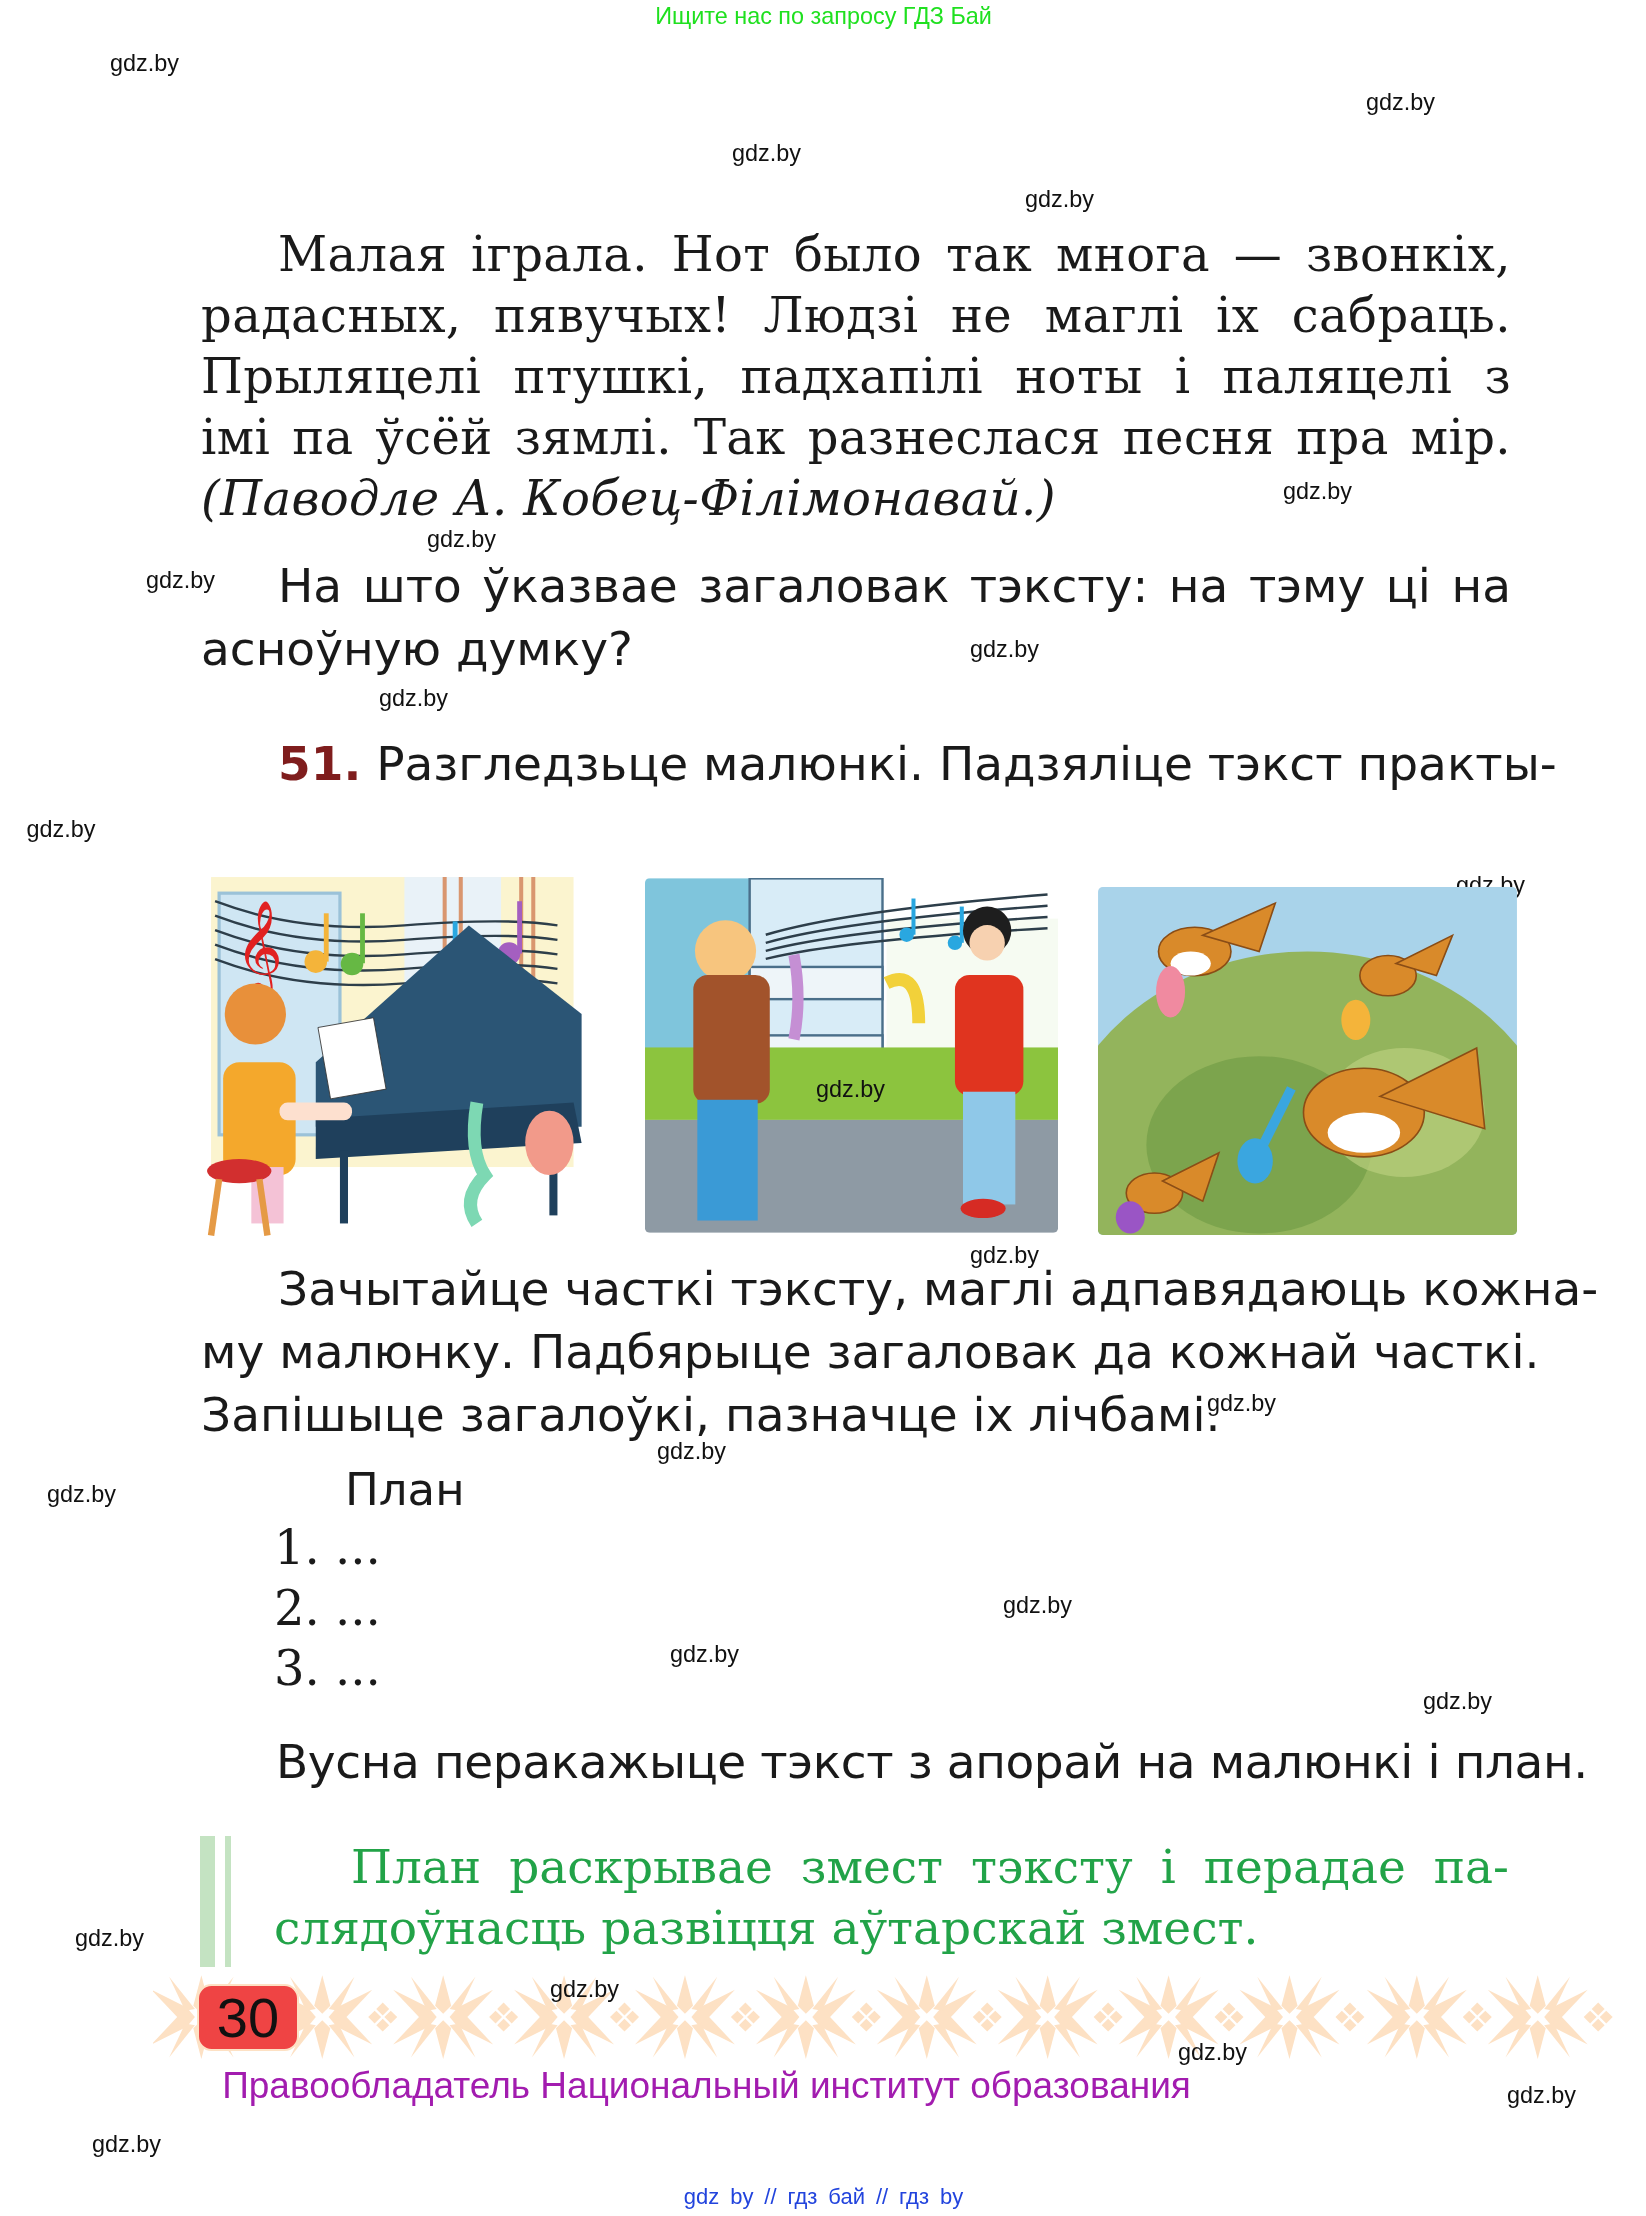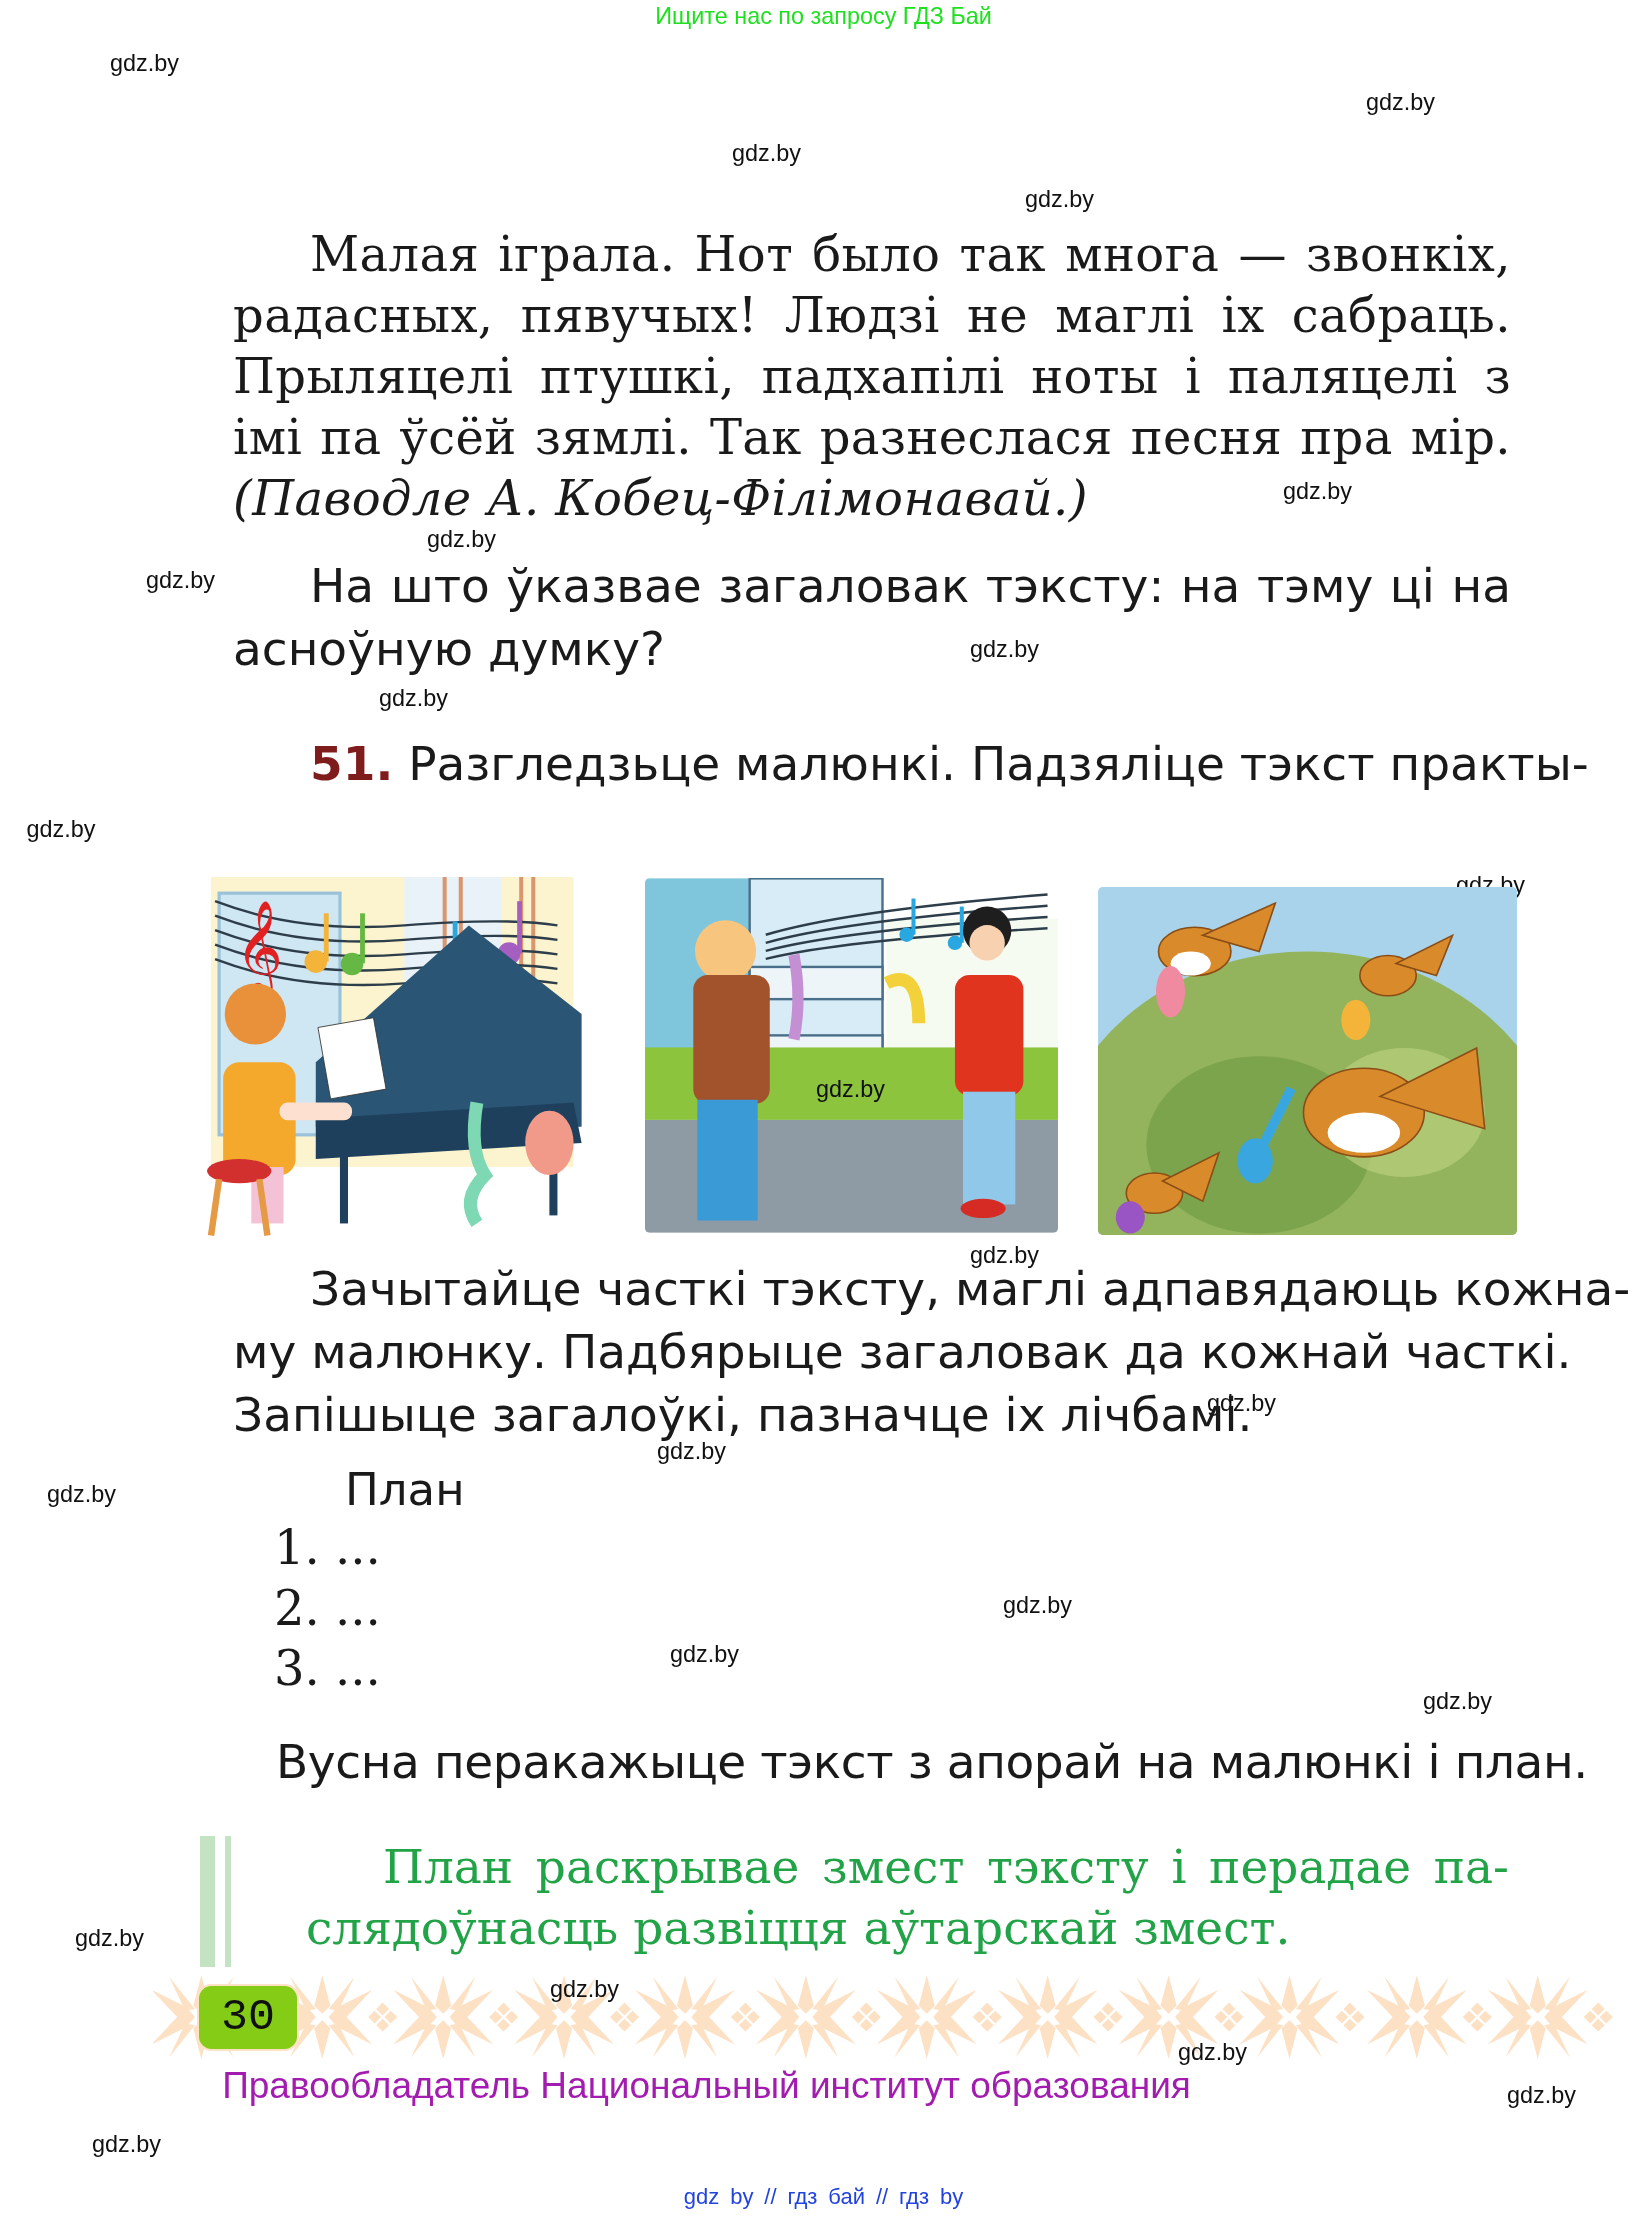--- a/index.html
+++ b/index.html
@@ -8,33 +8,33 @@
   .wm { position:absolute; font-family:"Liberation Sans", sans-serif; font-size:23.4px; color:#111; white-space:nowrap; line-height:1; }
   .top-banner { position:absolute; left:0; width:1647px; top:3.2px; text-align:center; font-family:"Liberation Sans", sans-serif; font-size:23.4px; color:#1fe01f; }
   .serif { font-family:"DejaVu Serif", serif; }
   .sans { font-family:"DejaVu Sans", sans-serif; }
   .para { position:absolute; left:201px; width:1310px; text-align:justify; text-align-last:justify; color:#1a1a1a; }
   .reading { top:224px; font-size:48px; line-height:61px; letter-spacing:0.4px; }
   .reading .line { display:block; text-align:justify; text-align-last:justify; height:61px; white-space:nowrap; }
   .reading .line.indent { padding-left:77px; }
   .reading .attr { font-style:italic; text-align-last:left; }
   .q { font-size:47px; line-height:63px; }
-  .line { display:block; white-space:nowrap;margin-left:32px; }
+  .line { display:block; white-space:nowrap; }
   .jl { text-align:justify; text-align-last:justify; }
   .ll { text-align-last:left; }
   .num { color:#7f1d1d; font-weight:bold; }
   .figure { position:absolute; overflow:hidden; border-radius:4.8px; }
   .plan-title { position:absolute; left:345px; top:1463px; font-size:45px; color:#1a1a1a; }
   .plan-item { position:absolute; left:274px; font-size:48px; color:#1a1a1a; }
   .rule-box { position:absolute; left:200px; top:1836px; width:1322px; height:131px; }
   .bar1 { position:absolute; left:0; top:0; width:15.3px; height:131px; background:#c4e3c2; }
   .bar2 { position:absolute; left:25px; top:0; width:5.6px; height:131px; background:#c4e3c2; }
   .rule-text { position:absolute; left:74px; top:0; width:1235px; font-size:47px; line-height:61px; color:#22a348; }
   .ornament { position:absolute; left:153px; top:1975px; width:1475px; height:89px; }
-  .page-num { position:absolute; left:197px; top:1984px; width:98px; height:63px; background:#84cc16; border:2.4px solid #fde1c4; border-radius:14.5px; font-family:Liberation Mono, monospace; font-size:45px; color:#111; text-align:center; line-height:63px; }
+  .page-num { position:absolute; left:197px; top:1984px; width:98px; height:63px; background:#ef4444; border:2.4px solid #fde1c4; border-radius:14.5px; font-family:Liberation Sans, sans-serif; font-size:56px; color:#111; text-align:center; line-height:63px; }
   .copyright { position:absolute; left:0; width:1413px; top:2065px; text-align:center; font-family:"Liberation Sans", sans-serif; font-size:37px; color:#a21caf; }
   .footer-links { position:absolute; left:0; width:1647px; top:2184px; text-align:center; font-family:"Liberation Sans", sans-serif; font-size:22px; color:#2244dd; word-spacing:4.8px; }
 </style>
 </head>
 <body>
 
 <div class="top-banner">Ищите нас по запросу ГДЗ Бай</div>
 
 <div class="wm" style="left:110px;top:52px">gdz.by</div>
 <div class="wm" style="left:1366px;top:91px">gdz.by</div>

